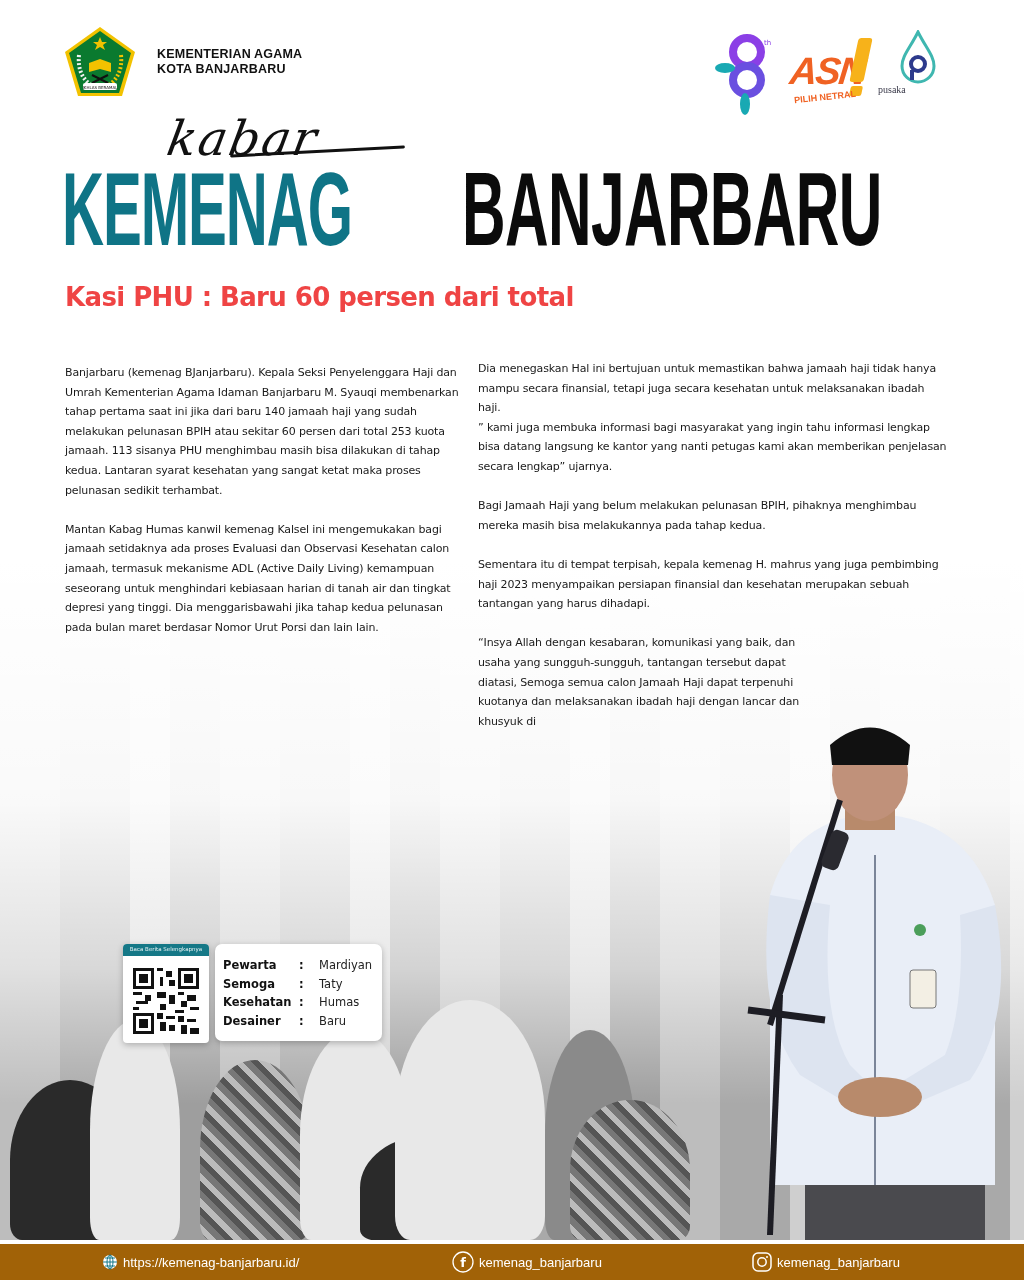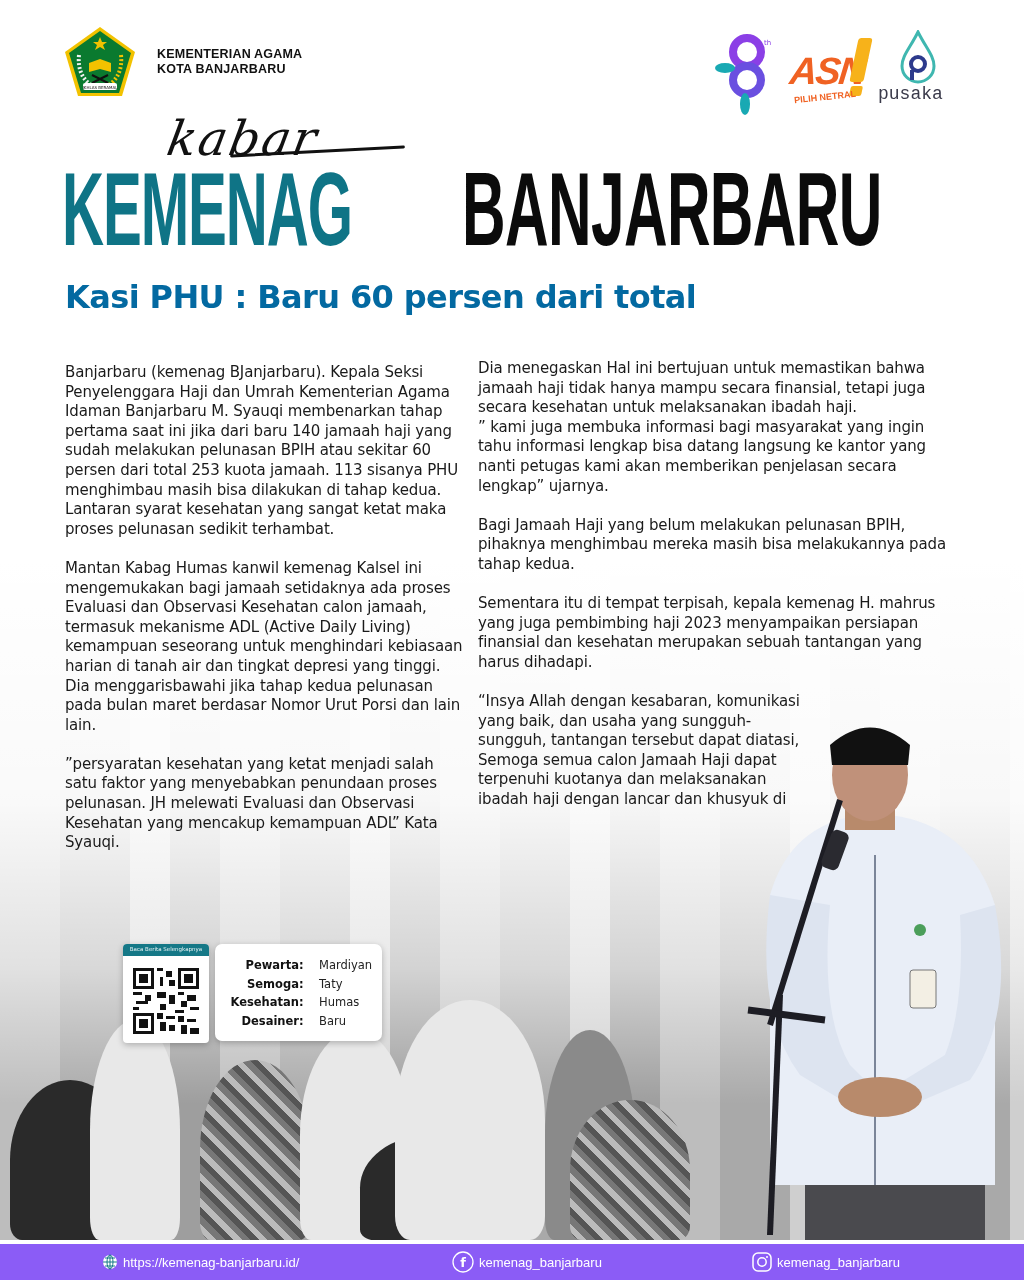--- a/index.html
+++ b/index.html
@@ -25,54 +25,54 @@
   .org-name { position: absolute; left: 157px; top: 47px; font-family: "Liberation Sans", sans-serif; font-weight: 700; font-size: 12.5px; line-height: 15px; color: #111; letter-spacing: 0.2px; }
 
   .logos-right { position: absolute; left: 712px; top: 30px; width: 240px; height: 82px; }
   .logo-8th { position: absolute; left: 0; top: 4px; width: 70px; height: 82px; }
   .logo-asn { position: absolute; left: 78px; top: 8px; width: 95px; height: 70px; }
   .asn-text { position: absolute; left: 0; top: 12px; font-family: "Liberation Sans", sans-serif; font-weight: 900; font-style: italic; font-size: 38px; color: #f06223; letter-spacing: -2px; transform: skewX(-6deg); }
   .asn-bang { position: absolute; left: 64px; top: 0; width: 14px; height: 44px; background: #f7b21a; transform: skewX(-12deg); border-radius: 3px; }
   .asn-bang-dot { position: absolute; left: 60px; top: 48px; width: 12px; height: 10px; background: #f7b21a; transform: skewX(-12deg); border-radius: 2px; }
   .asn-sub { position: absolute; left: 4px; top: 54px; font-family: "Liberation Sans", sans-serif; font-weight: 700; font-size: 9px; color: #f06223; transform: rotate(-6deg); }
   .logo-pusaka { position: absolute; left: 172px; top: 0; width: 68px; height: 82px; }
-  .pusaka-text { position: absolute; left: 166px; top: 54px; font-family: Liberation Mono, monospace; font-size: 18px; color: #3a3a4a; }
+  .pusaka-text { position: absolute; left: 166px; top: 54px; font-family: Liberation Serif, serif; font-size: 10px; color: #3a3a4a; }
 
   
   .kabar { position: absolute; left: 168px; top: 110px; font-family: "DejaVu Serif", serif; font-style: italic; font-size: 48px; color: #111; letter-spacing: 2px; transform: skewX(-10deg); font-weight: 300; }
   .kabar-line { position: absolute; left: 230px; top: 150px; width: 175px; height: 3px; background: #111; border-radius: 2px; transform: rotate(-3deg); }
   .masthead { position: absolute; left: 62px; top: 155px; height: 108px; white-space: nowrap; font-family: "Liberation Sans", sans-serif; font-weight: 700; }
   .masthead .w1 { display: inline-block; color: #0f7486; font-size: 104px; line-height: 108px; transform: scaleX(0.56); transform-origin: left; letter-spacing: -2px; }
   .masthead .w2 { position: absolute; left: 400px; top: 0; display: inline-block; color: #0b0b0b; font-size: 104px; line-height: 108px; transform: scaleX(0.58); transform-origin: left; letter-spacing: -1px; }
 
   
-  .headline { position: absolute; left: 65px; top: 281px; width: 900px; font-family: "DejaVu Sans", sans-serif; font-weight: 700; font-size: 32px; line-height: 33px; color: #0369a1; letter-spacing: -0.6px; }
-
-  
-  .col { position: absolute; font-family: "DejaVu Sans", sans-serif; font-size: 15px; line-height: 19.6px; color: #1a1a1a; letter-spacing: -0.15px; }
+  .headline { position: absolute; left: 65px; top: 281px; width: 900px; font-family: "DejaVu Sans", sans-serif; font-weight: 700; font-size: 26px; line-height: 33px; color: #ef4444; letter-spacing: -0.6px; }
+
+  
+  .col { position: absolute; font-family: "DejaVu Sans", sans-serif; font-size: 11px; line-height: 19.6px; color: #1a1a1a; letter-spacing: -0.15px; }
   .col p { margin-bottom: 19.6px; white-space: pre-line; }
   .col-left { left: 65px; top: 363px; width: 400px; }
   .col-right { left: 478px; top: 359px; width: 470px; }
   .col-right p.tight { margin-bottom: 0; }
 
   
   .speaker { position: absolute; left: 730px; top: 715px; width: 294px; height: 525px; }
 
   
   .qr-card { position: absolute; left: 123px; top: 944px; width: 86px; height: 99px; background: #fff; border-radius: 4px; box-shadow: 0 2px 6px rgba(0,0,0,0.25); overflow: hidden; }
   .qr-head { background: #157887; color: #e8f4f5; font-size: 5.5px; line-height: 7px; text-align: center; padding: 2px 0 3px; }
   .qr-code { position: absolute; left: 10px; top: 24px; width: 66px; height: 66px; }
   .credit-card { position: absolute; left: 215px; top: 944px; width: 167px; height: 97px; background: #fff; border-radius: 7px; box-shadow: 0 2px 6px rgba(0,0,0,0.25); padding: 12px 0 0 8px; }
   .credit-row { display: flex; height: 18.5px; font-size: 11.5px; line-height: 18px; }
-  .credit-label { width: 76px; font-weight: 700; color: #111; text-align: right; }
+  .credit-label { width: 76px; font-weight: 700; color: #111; }
   .credit-colon { width: 20px; font-weight: 700; color: #111; }
   .credit-value { color: #222; }
 
   
-  .footer { position: absolute; left: 0; top: 1244px; width: 1024px; height: 36px; background: #8b5cf6; }
+  .footer { position: absolute; left: 0; top: 1244px; width: 1024px; height: 36px; background: #a16207; }
   .footer-item { position: absolute; top: 0; height: 36px; display: flex; align-items: center; color: #fff; font-size: 13px; font-family: "Liberation Sans", sans-serif; }
   .footer-item svg { margin-right: 5px; }
 </style>
 </head>
 <body>
 
 <div class="bg-photo">
   <div class="crowd dark" style="left:10px;top:520px;width:120px;height:160px;"></div>
   <div class="crowd light" style="left:90px;top:460px;width:90px;height:220px;"></div>
   <div class="crowd pattern" style="left:200px;top:500px;width:110px;height:180px;"></div>
@@ -134,21 +134,20 @@
   <span class="w2">BANJARBARU</span>
 </div>
 
 <div class="headline">
   <div>Kasi PHU : Baru 60 persen dari total</div>
 </div>
 
 <div class="col col-left">
   <p>Banjarbaru (kemenag BJanjarbaru). Kepala Seksi Penyelenggara Haji dan Umrah Kementerian Agama Idaman Banjarbaru M. Syauqi membenarkan tahap pertama saat ini jika dari baru 140 jamaah haji yang sudah melakukan pelunasan BPIH atau sekitar 60 persen dari total 253 kuota jamaah. 113 sisanya PHU menghimbau masih bisa dilakukan di tahap kedua. Lantaran syarat kesehatan yang sangat ketat maka proses pelunasan sedikit terhambat.</p>
   <p>Mantan Kabag Humas kanwil kemenag Kalsel ini mengemukakan bagi jamaah setidaknya ada proses  Evaluasi dan Observasi Kesehatan calon jamaah, termasuk mekanisme  ADL (Active Daily Living) kemampuan seseorang untuk menghindari kebiasaan harian di tanah air dan tingkat depresi yang tinggi. Dia menggarisbawahi jika tahap kedua  pelunasan pada bulan maret berdasar  Nomor Urut Porsi dan lain lain.</p>
-  <p>”persyaratan kesehatan yang ketat menjadi salah satu faktor yang menyebabkan penundaan proses pelunasan. JH melewati Evaluasi dan Observasi Kesehatan yang mencakup kemampuan ADL” Kata Syauqi.</p>
 </div>
 
 <div class="col col-right">
   <p class="tight">Dia menegaskan  Hal ini bertujuan untuk memastikan bahwa jamaah haji tidak hanya mampu secara finansial, tetapi juga secara kesehatan untuk melaksanakan ibadah haji.</p>
   <p>” kami juga membuka informasi bagi masyarakat yang ingin tahu informasi lengkap bisa datang langsung ke kantor yang nanti petugas kami akan memberikan penjelasan secara lengkap” ujarnya.</p>
   <p>Bagi Jamaah Haji yang belum melakukan pelunasan BPIH, pihaknya menghimbau mereka masih bisa melakukannya pada tahap kedua.</p>
   <p>Sementara itu di tempat terpisah, kepala kemenag H. mahrus yang juga pembimbing haji 2023 menyampaikan persiapan finansial dan kesehatan merupakan sebuah tantangan yang harus dihadapi.</p>
   <p style="width:330px">“Insya Allah dengan kesabaran, komunikasi yang baik, dan usaha yang sungguh-sungguh, tantangan tersebut dapat diatasi, Semoga semua calon Jamaah Haji dapat terpenuhi kuotanya dan melaksanakan ibadah haji dengan lancar dan khusyuk di</p>
 </div>
 

